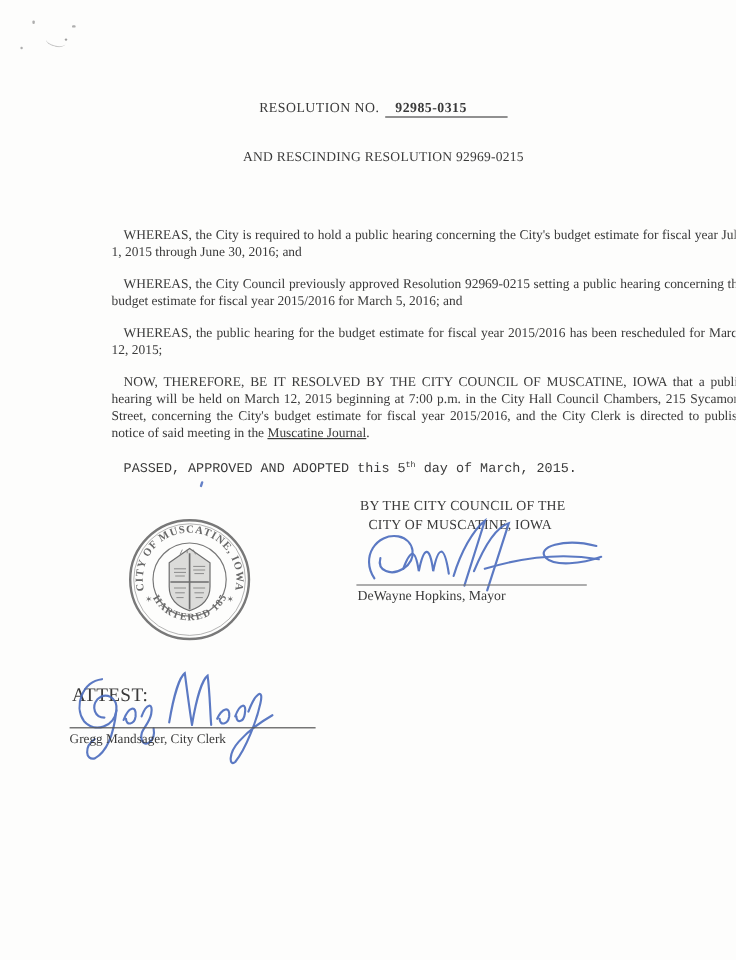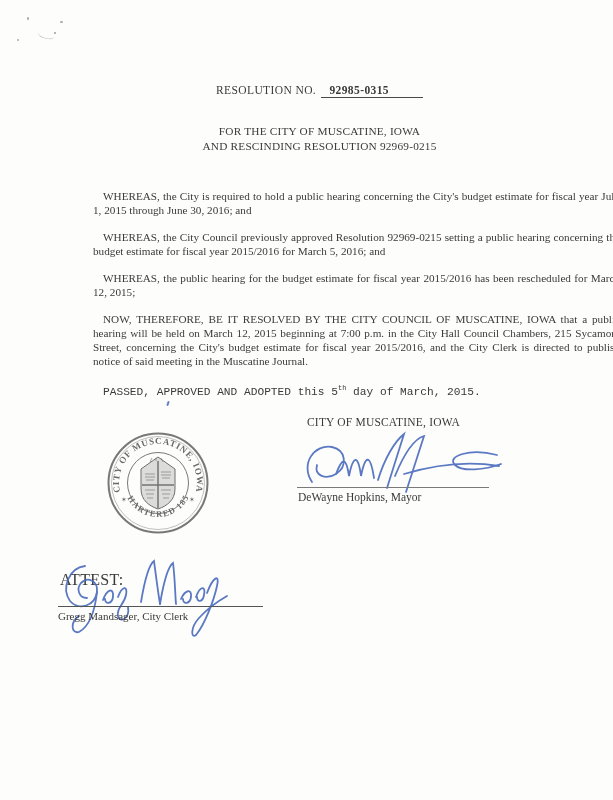--- a/index.html
+++ b/index.html
@@ -21,21 +21,21 @@
     font-size:11.3px;line-height:15px;letter-spacing:.2px;
   }
   .doc-body{
     left:56px;top:189px;width:527px;margin-left:37px;
   }
   .doc-body p{
     margin:0 0 13px 0;font-size:11.2px;line-height:14px;
     text-align:justify;text-indent:10px;
   }
   .doc-body p.last{ text-align:left;font-family:Liberation Mono, monospace; }
-  .journal{ }
+  .journal{ text-decoration:underline; }
   sup{ font-size:7px; }
   .council-block{
     left:300px;top:414px;font-size:11.5px;line-height:16px;letter-spacing:.2px;
   }
   .council-line2{ padding-left:7px; }
   .sig-line{ border-top:1px solid #7a7a7a;height:0; }
   .mayor-line{ left:297px;top:487px;width:192px; }
   .mayor-name{ left:298px;top:491px;font-size:11.5px; }
   .attest{ left:60px;top:571px;font-size:16px;letter-spacing:.3px; }
   .clerk-line{ left:58px;top:606px;width:205px;border-top-color:#555; }
@@ -63,33 +63,33 @@
   <div class="abs pencil-curve"></div>
   <div class="abs speck" style="left:54px;top:32px;width:2px;height:2px;background:#888;"></div>
   <div class="abs blue-dot"></div>
 
   <div class="abs res-title">
     <span>RESOLUTION NO.</span>
     <span class="res-number">92985-0315</span>
   </div>
 
   <div class="abs heading">
-    <div>FOR THE CITY OF MUSCATINE, IOWA</div>
     <div>AND RESCINDING RESOLUTION 92969-0215</div>
   </div>
 
   <div class="abs doc-body">
     <p>WHEREAS, the City is required to hold a public hearing concerning the City's budget estimate for fiscal year July 1, 2015 through June 30, 2016; and</p>
     <p>WHEREAS, the City Council previously approved Resolution 92969-0215 setting a public hearing concerning the budget estimate for fiscal year 2015/2016 for March 5, 2016; and</p>
     <p>WHEREAS, the public hearing for the budget estimate for fiscal year 2015/2016 has been rescheduled for March 12, 2015;</p>
     <p><span>NOW, THEREFORE, BE IT RESOLVED BY THE CITY COUNCIL OF MUSCATINE, IOWA that a public hearing will be held on March 12, 2015 beginning at 7:00 p.m. in the City Hall Council Chambers, 215 Sycamore Street, concerning the City's budget estimate for fiscal year 2015/2016, and the City Clerk is directed to publish notice of said meeting in the </span><span class="journal">Muscatine Journal</span><span>.</span></p>
     <p class="last"><span>PASSED, APPROVED AND ADOPTED this 5</span><sup>th</sup><span> day of March, 2015.</span></p>
   </div>
 
   <div class="abs council-block">
+    <div>BY THE CITY COUNCIL OF THE</div>
     <div class="council-line2">CITY OF MUSCATINE, IOWA</div>
   </div>
 
   <svg class="abs mayor-sig" viewBox="0 0 215 65">
     <g fill="none" stroke="#4a6bbd" stroke-width="1.8" stroke-linecap="round" opacity="0.9">
       <path d="M20,52 C8,34 22,14 40,17 C54,20 56,36 44,44 C34,50 22,46 25,35"></path>
       <path d="M44,44 C50,28 54,26 57,46 C61,26 66,23 69,46 C73,26 78,22 82,48"></path>
       <path d="M86,50 C92,30 102,12 112,4 C107,20 100,42 95,58"></path>
       <path d="M103,46 C112,24 122,9 132,6 C127,22 119,46 114,62"></path>
       <path d="M112,44 C145,34 178,31 207,36"></path>

